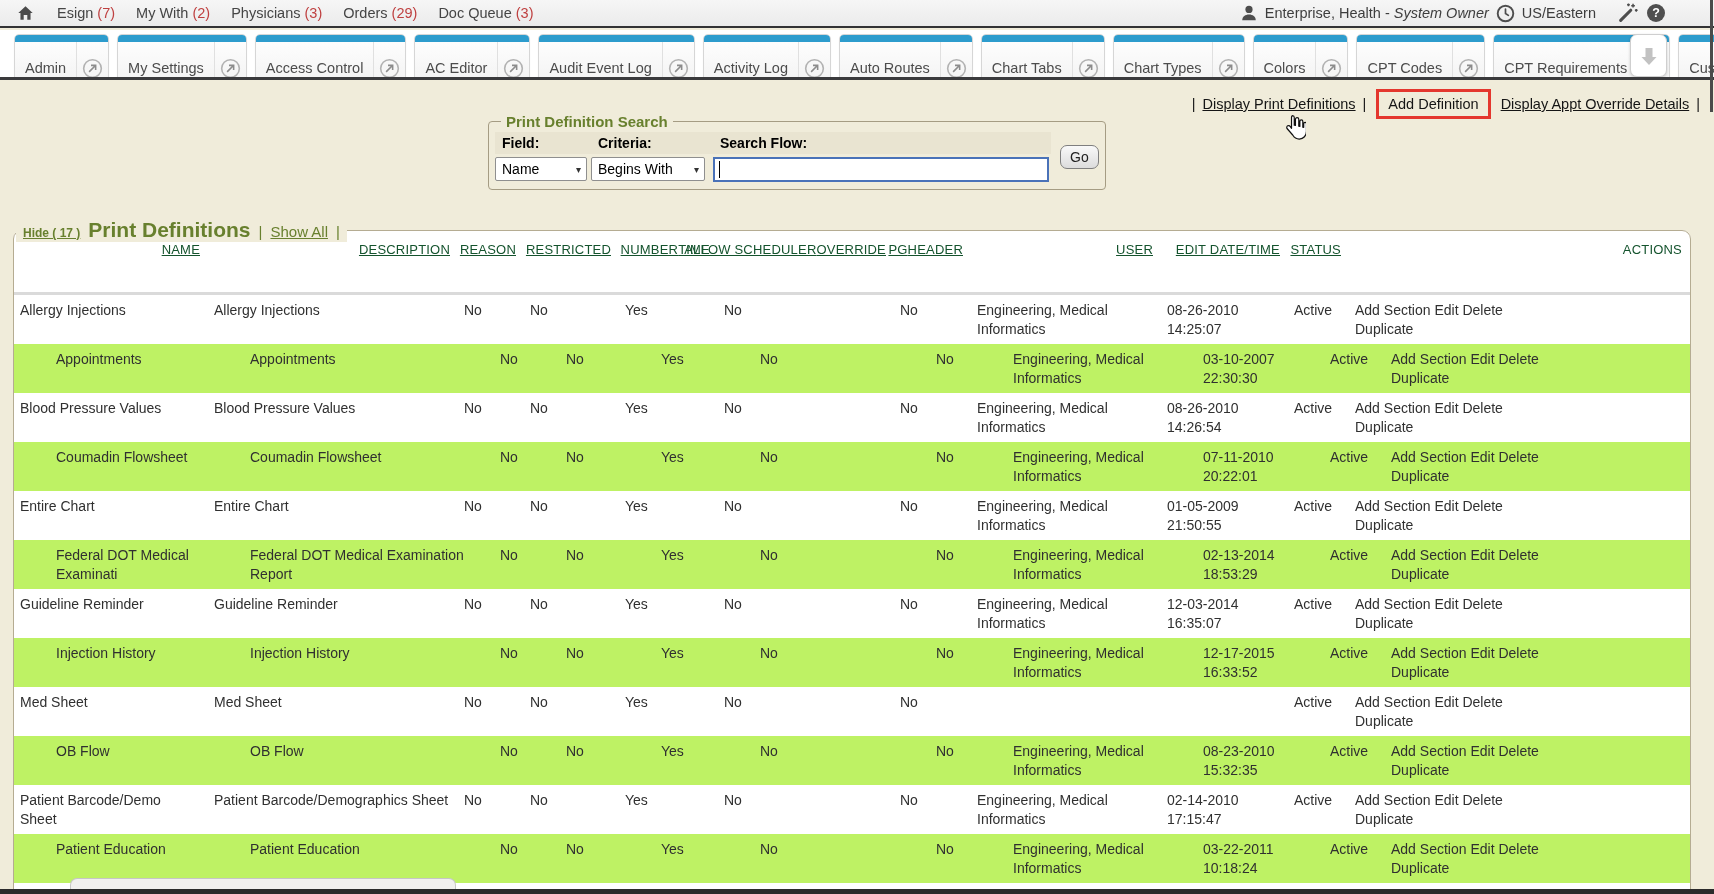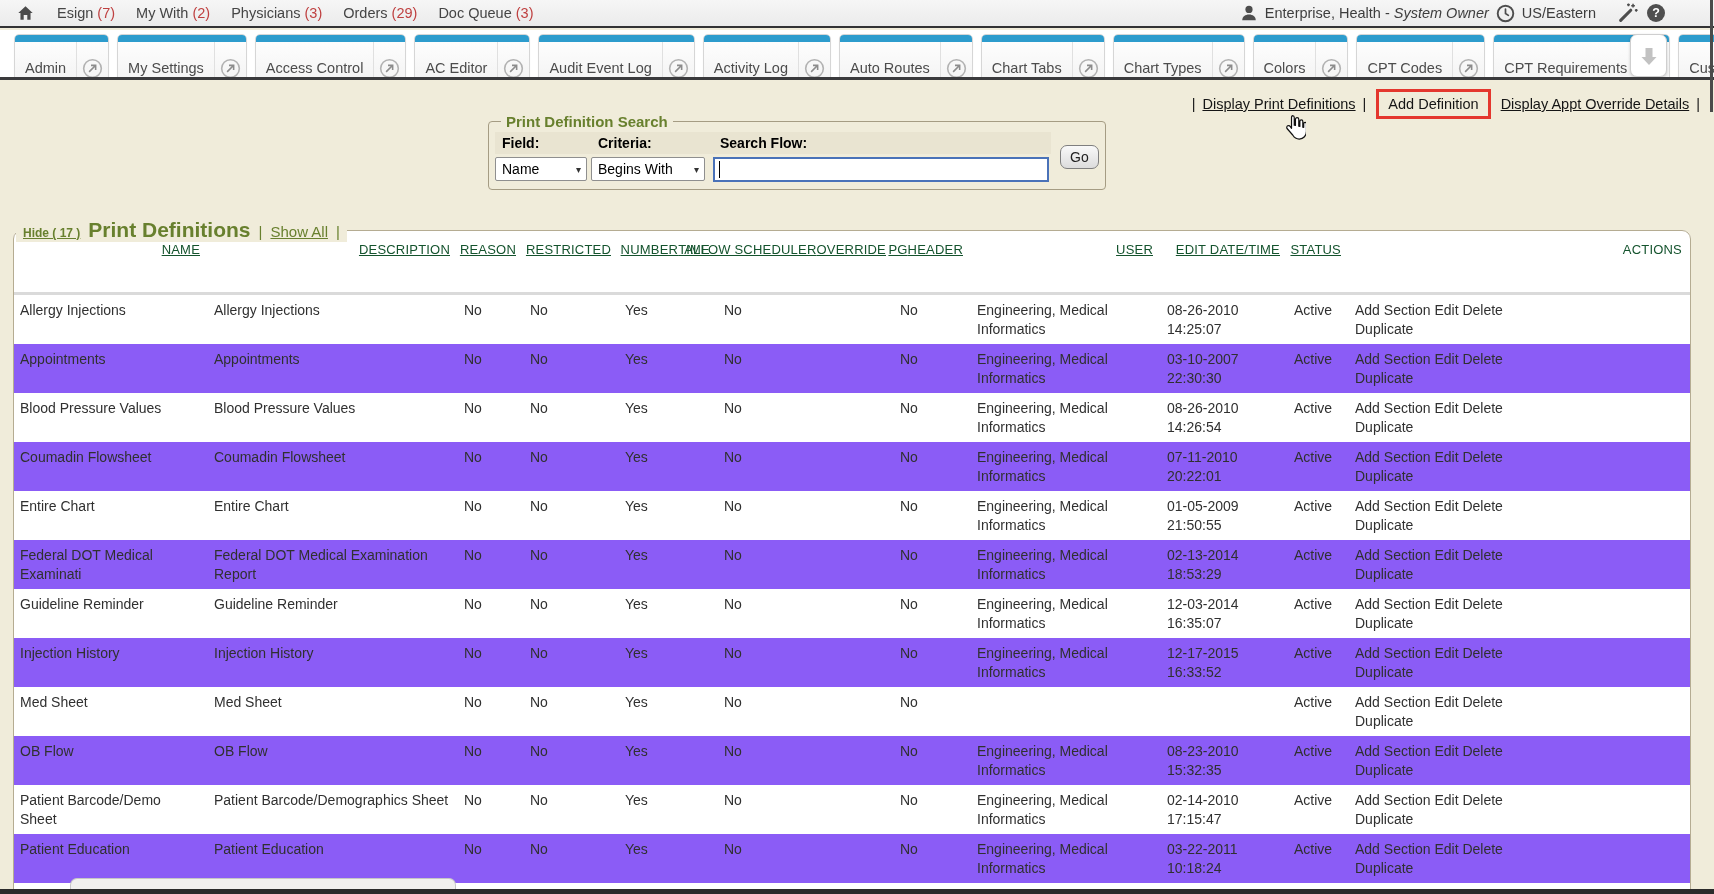--- a/index.html
+++ b/index.html
@@ -108,21 +108,21 @@
   .grid { display:grid; grid-template-columns:194px 250px 66px 95px 99px 176px 77px 190px 127px 61px minmax(0,1fr); }
   .thead { border-bottom:3px solid #dadada; }
   .hcell {
     display:flex; flex-direction:row; justify-content:flex-end; align-items:flex-start;
     min-height:50px; padding:0 8px 7px 6px;
     font-size:13px; color:#14532d; letter-spacing:.2px; line-height:16px; white-space:nowrap;
   }
   .hline { text-decoration:underline; cursor:pointer; }
   .hplain { text-decoration:none; }
   .trow { min-height:46px; }
-  .trow.alt { background:#8b5cf6; }
+  .trow.alt { background:#bef264;padding-left:36px; }
   .tcell { padding:6px 8px 5px 6px; font-size:14px; color:#303030; line-height:19px; }
   .actions .act { cursor:pointer; }
   
   .status-bubble {
     position:absolute; left:70px; bottom:3px; width:386px; height:13px;
     background:#f1f0ee; border:1px solid #c6c6c6; border-bottom:none;
     border-radius:7px 7px 0 0;
   }
   .bottom-strip { position:absolute; left:0; right:0; bottom:0; height:5px; background:#2b2b2b; }
   .rightedge { position:absolute; right:1px; top:0; width:3px; height:112px; background:#4a4a4a; }

